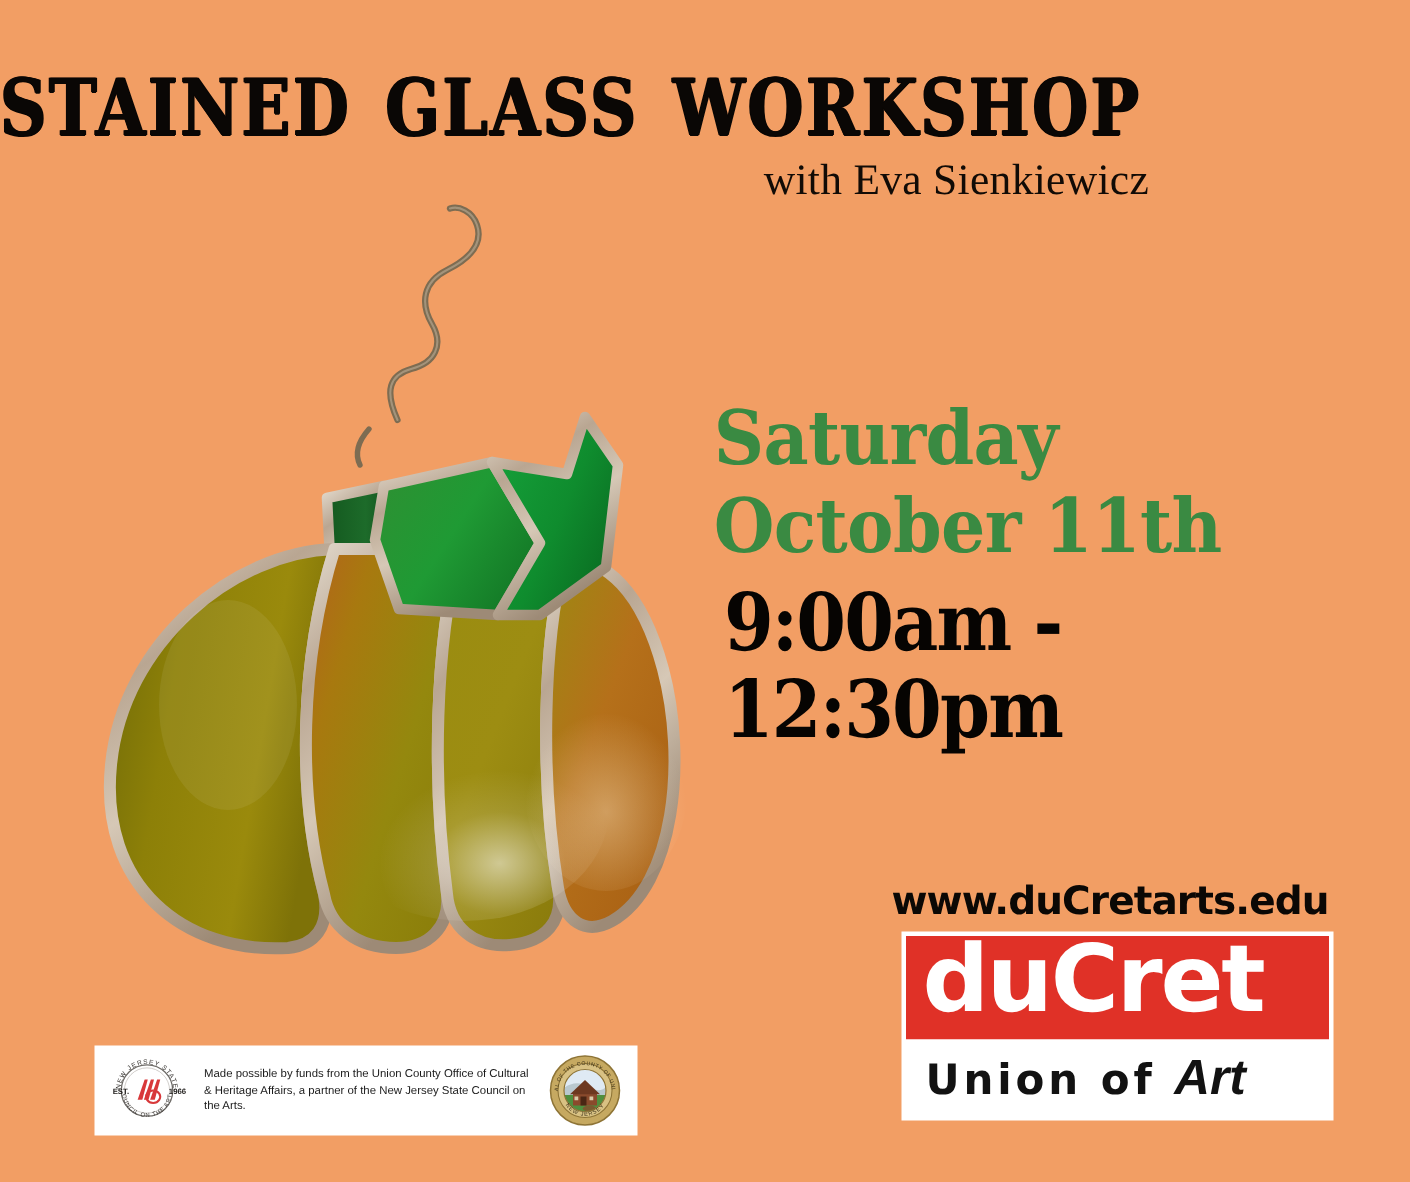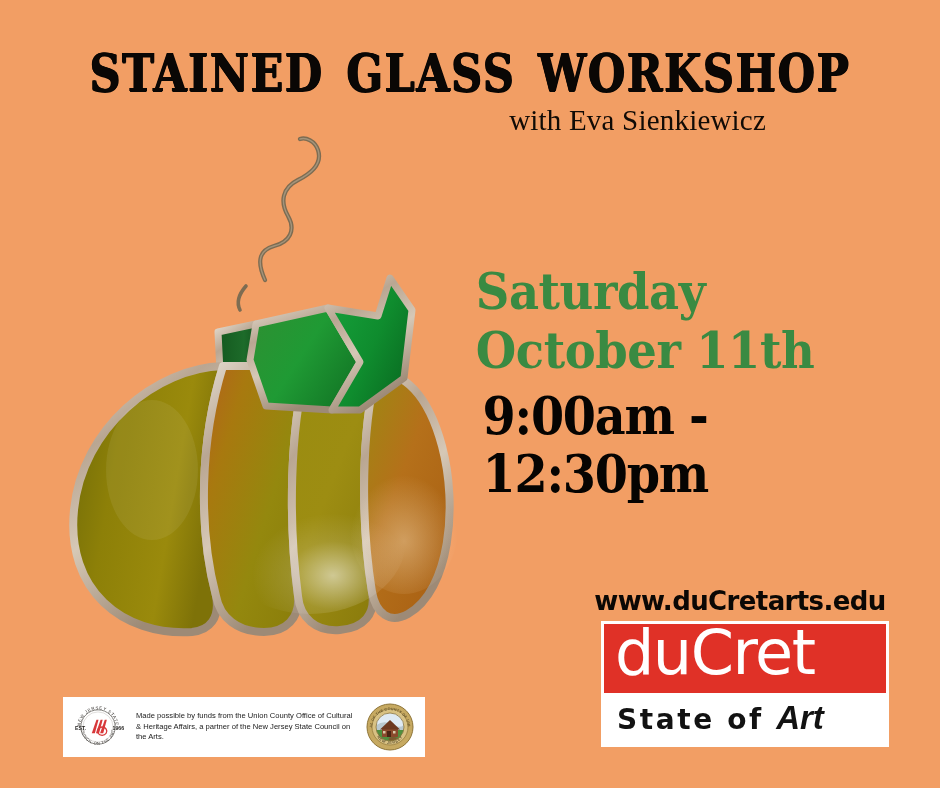--- a/index.html
+++ b/index.html
@@ -16,21 +16,20 @@
     font-family: "Liberation Sans", sans-serif;
     -webkit-font-smoothing: antialiased;
   }
 
   
   #title-block {
     position: absolute;
     left: 0;
     top: 28px;
     width: 940px;
-    text-align: center;
   }
   #workshop-title {
     font-family: "DejaVu Serif", serif;
     font-weight: bold;
     font-size: 61px;
     line-height: 1.0;
     letter-spacing: 1.5px;
     color: #0a0705;
     font-variant: small-caps;
     text-transform: lowercase;
@@ -112,21 +111,21 @@
     background: #e03127;
     position: relative;
     overflow: hidden;
   }
   #ducret-wordmark {
     position: absolute;
     left: 11px;
     top: -7px;
     font-family: "DejaVu Sans", sans-serif;
     font-size: 62px;
-    font-weight: 400;
+    font-weight: 700;
     color: #ffffff;
     letter-spacing: -1.5px;
     line-height: 1.16;
     white-space: nowrap;
   }
   #ducret-white {
     width: 100%;
     height: 51px;
     background: #ffffff;
     position: relative;
@@ -306,21 +305,21 @@
     <div id="time-line" style="color: rgb(6, 4, 2);">9:00am - 12:30pm</div>
   </div>
 
   <div id="website">www.duCretarts.edu</div>
 
   <div id="ducret-logo">
     <div id="ducret-red" style="background: rgb(224, 49, 39);">
       <span id="ducret-wordmark">duCret</span>
     </div>
     <div id="ducret-white">
-      <span id="ducret-tagline"><span>State of </span><span id="ducret-art">Art</span></span>
+      <span id="ducret-tagline"><span>Union of </span><span id="ducret-art">Art</span></span>
     </div>
   </div>
 
   <div id="funding-banner">
 
     <div id="nj-seal">
       <svg width="52" height="52" viewBox="0 0 100 100" xmlns="http://www.w3.org/2000/svg">
         <defs>
           <path id="njTop" d="M 16,50 A 34,34 0 0 1 84,50" fill="none"></path>
           <path id="njBot" d="M 18,52 A 32,32 0 0 0 82,52" fill="none"></path>

